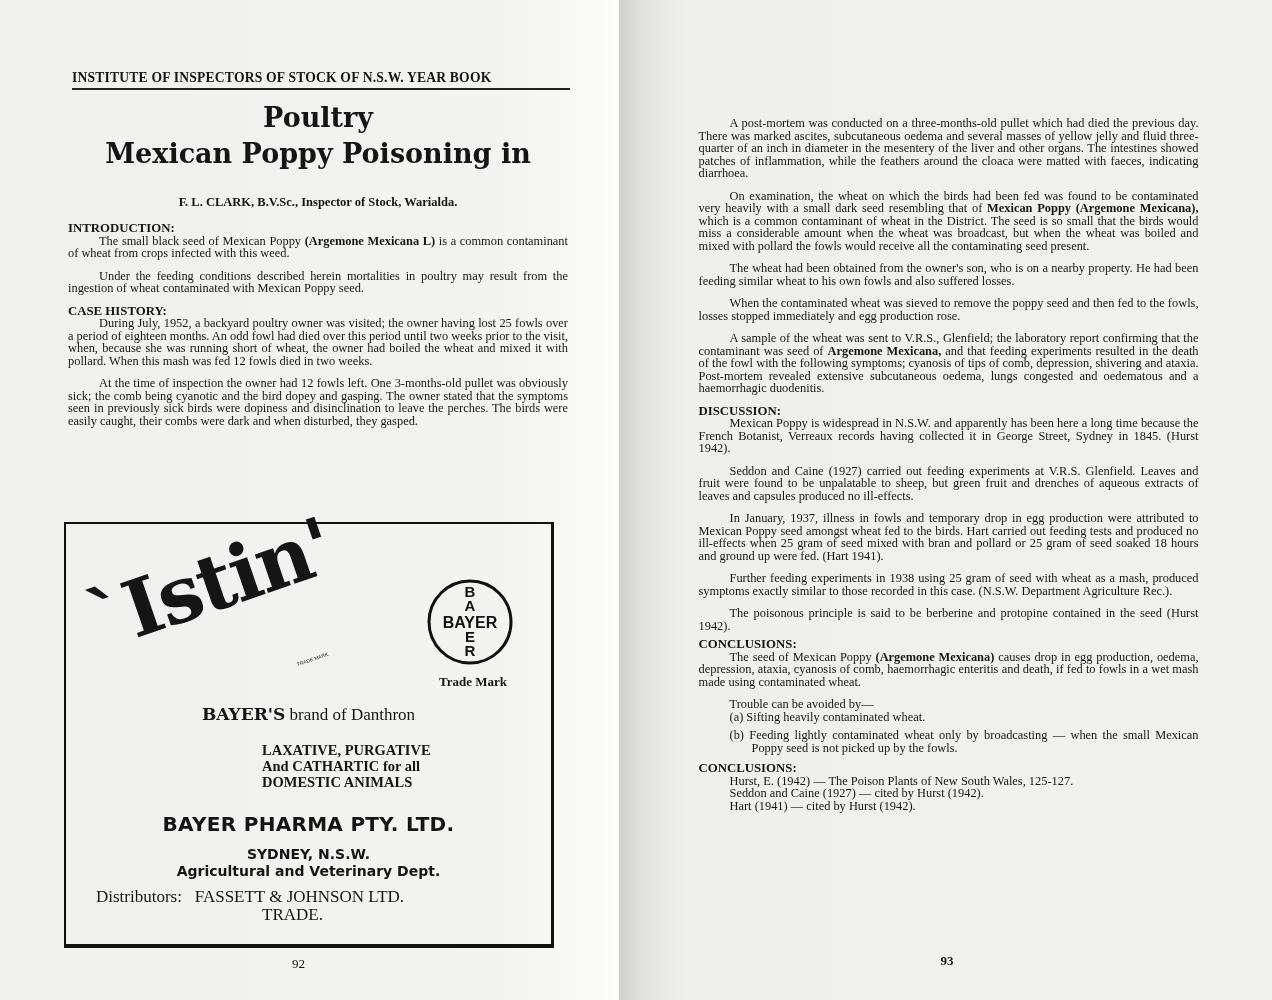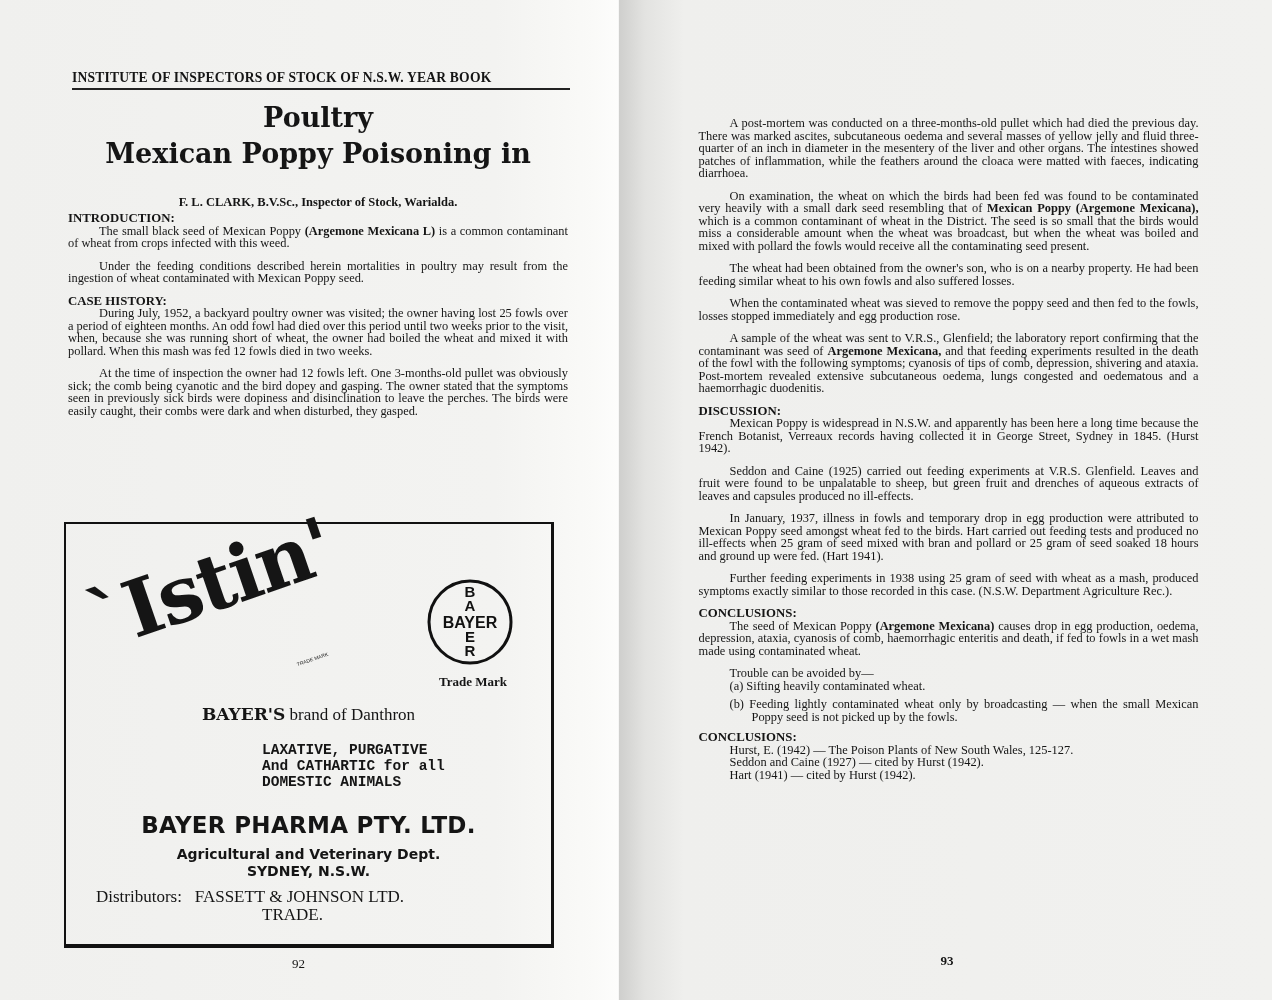--- a/index.html
+++ b/index.html
@@ -43,22 +43,22 @@
   }
   .istin {
     position:absolute; left:38px; top:60px; transform:rotate(-19deg); transform-origin:left bottom;
     font-family:"DejaVu Serif", serif; font-weight:bold; font-size:78px; letter-spacing:-2px; line-height:1;
   }
   .istin-tm { position:absolute; left:230px; top:132px; font-size:5px; transform:rotate(-19deg); font-family:"Liberation Sans",sans-serif; }
   .bayer-cross { position:absolute; left:360px; top:54px; width:88px; height:88px; }
   .trademark { position:absolute; left:362px; top:150px; width:90px; text-align:center; font-weight:bold; font-size:13px; }
   .ad-brand { position:absolute; left:0; width:100%; top:180px; text-align:center; font-size:17px; }
   .ad-brand b { font-family:"DejaVu Serif", serif; }
-  .ad-claims { position:absolute; left:196px; top:218px; font-family:Liberation Mono, monospace; font-weight:bold; font-size:14.5px; line-height:16px; }
-  .ad-company { position:absolute; left:0; width:100%; top:288px; text-align:center; font-family:"DejaVu Sans",sans-serif; font-weight:bold; font-size:23px; letter-spacing:0.3px; }
+  .ad-claims { position:absolute; left:196px; top:218px; font-family:Liberation Serif, serif; font-weight:bold; font-size:14.5px; line-height:16px; }
+  .ad-company { position:absolute; left:0; width:100%; top:288px; text-align:center; font-family:"DejaVu Sans",sans-serif; font-weight:bold; font-size:20px; letter-spacing:0.3px; }
   .ad-dept { position:absolute; left:0; width:100%; top:322px; text-align:center; font-family:"DejaVu Sans",sans-serif; font-weight:bold; font-size:14px; line-height:17px; }
   .ad-dist { position:absolute; left:30px; top:364px; font-size:17px; line-height:18px; }
   .ad-dist .sub { display:block; padding-left:166px; }
 
   .folio { position:absolute; font-size:13px; }
   .left .folio { left:292px; top:956px; }
   .right .folio { left:940px; top:953px; font-weight:bold; }
 
   .refs { padding-left:31px; }
   .refs div { line-height:12.5px; }
@@ -73,21 +73,21 @@
 
   <div class="page page-left left">
     <div class="running-head">INSTITUTE OF INSPECTORS OF STOCK OF N.S.W. YEAR BOOK</div>
 
     <div class="title">
       <div>Poultry</div>
       <div>Mexican Poppy Poisoning in</div>
     </div>
     <div class="byline">F. L. CLARK, B.V.Sc., Inspector of Stock, Warialda.</div>
 
-    <div class="col" style="top:212px;">
+    <div class="col" style="top:222px;">
       <h3 class="heading">INTRODUCTION:</h3>
       <p><span>The small black seed of Mexican Poppy </span><b class="sci">(Argemone Mexicana L)</b><span> is a common contaminant of wheat from crops infected with this weed.</span></p>
       <p>Under the feeding conditions described herein mortalities in poultry may result from the ingestion of wheat contaminated with Mexican Poppy seed.</p>
       <h3 class="heading">CASE HISTORY:</h3>
       <p>During July, 1952, a backyard poultry owner was visited; the owner having lost 25 fowls over a period of eighteen months. An odd fowl had died over this period until two weeks prior to the visit, when, because she was running short of wheat, the owner had boiled the wheat and mixed it with pollard. When this mash was fed 12 fowls died in two weeks.</p>
       <p>At the time of inspection the owner had 12 fowls left. One 3-months-old pullet was obviously sick; the comb being cyanotic and the bird dopey and gasping. The owner stated that the symptoms seen in previously sick birds were dopiness and disinclination to leave the perches. The birds were easily caught, their combs were dark and when disturbed, they gasped.</p>
     </div>
 
     <div class="ad">
       <div class="istin">`Istin'</div>
@@ -104,22 +104,22 @@
       </svg>
       <div class="trademark">Trade Mark</div>
       <div class="ad-brand"><b>BAYER'S</b><span> brand of Danthron</span></div>
       <div class="ad-claims">
         <div>LAXATIVE, PURGATIVE</div>
         <div>And CATHARTIC for all</div>
         <div>DOMESTIC ANIMALS</div>
       </div>
       <div class="ad-company">BAYER PHARMA PTY. LTD.</div>
       <div class="ad-dept">
+        <div>SYDNEY, N.S.W.</div>
         <div>Agricultural and Veterinary Dept.</div>
-        <div>SYDNEY, N.S.W.</div>
       </div>
       <div class="ad-dist">
         <span>Distributors:</span>&nbsp;&nbsp;&nbsp;<span>FASSETT &amp; JOHNSON LTD.</span>
         <span class="sub">TRADE.</span>
       </div>
     </div>
 
     <div class="folio">92</div>
   </div>
 
@@ -129,23 +129,24 @@
 
     <div class="col" style="top:117px; left:80px;">
       <p>A post-mortem was conducted on a three-months-old pullet which had died the previous day. There was marked ascites, subcutaneous oedema and several masses of yellow jelly and fluid three-quarter of an inch in diameter in the mesentery of the liver and other organs. The intestines showed patches of inflammation, while the feathers around the cloaca were matted with faeces, indicating diarrhoea.</p>
       <p><span>On examination, the wheat on which the birds had been fed was found to be contaminated very heavily with a small dark seed resembling that of </span><b class="sci">Mexican Poppy (Argemone Mexicana),</b><span> which is a common contaminant of wheat in the District. The seed is so small that the birds would miss a considerable amount when the wheat was broadcast, but when the wheat was boiled and mixed with pollard the fowls would receive all the contaminating seed present.</span></p>
       <p>The wheat had been obtained from the owner's son, who is on a nearby property. He had been feeding similar wheat to his own fowls and also suffered losses.</p>
       <p>When the contaminated wheat was sieved to remove the poppy seed and then fed to the fowls, losses stopped immediately and egg production rose.</p>
       <p><span>A sample of the wheat was sent to V.R.S., Glenfield; the laboratory report confirming that the contaminant was seed of </span><b class="sci">Argemone Mexicana,</b><span> and that feeding experiments resulted in the death of the fowl with the following symptoms; cyanosis of tips of comb, depression, shivering and ataxia. Post-mortem revealed extensive subcutaneous oedema, lungs congested and oedematous and a haemorrhagic duodenitis.</span></p>
 
       <h3 class="heading">DISCUSSION:</h3>
       <p>Mexican Poppy is widespread in N.S.W. and apparently has been here a long time because the French Botanist, Verreaux records having collected it in George Street, Sydney in 1845. (Hurst 1942).</p>
-      <p>Seddon and Caine (1925) carried out feeding experiments at V.R.S. Glenfield. Leaves and fruit were found to be unpalatable to sheep, but green fruit and drenches of aqueous extracts of leaves and capsules produced no ill-effects.</p>
+      <p>Seddon and Caine (1927) carried out feeding experiments at V.R.S. Glenfield. Leaves and fruit were found to be unpalatable to sheep, but green fruit and drenches of aqueous extracts of leaves and capsules produced no ill-effects.</p>
       <p>In January, 1937, illness in fowls and temporary drop in egg production were attributed to Mexican Poppy seed amongst wheat fed to the birds. Hart carried out feeding tests and produced no ill-effects when 25 gram of seed mixed with bran and pollard or 25 gram of seed soaked 18 hours and ground up were fed. (Hart 1941).</p>
       <p>Further feeding experiments in 1938 using 25 gram of seed with wheat as a mash, produced symptoms exactly similar to those recorded in this case. (N.S.W. Department Agriculture Rec.).</p>
+      <p class="tight">The poisonous principle is said to be berberine and protopine contained in the seed (Hurst 1942).</p>
 
       <h3 class="heading">CONCLUSIONS:</h3>
       <p><span>The seed of Mexican Poppy </span><b class="sci">(Argemone Mexicana)</b><span> causes drop in egg production, oedema, depression, ataxia, cyanosis of comb, haemorrhagic enteritis and death, if fed to fowls in a wet mash made using contaminated wheat.</span></p>
       <div class="list">
         <div>Trouble can be avoided by—</div>
         <div class="item">(a) Sifting heavily contaminated wheat.</div>
         <div class="item hang">(b) Feeding lightly contaminated wheat only by broadcasting — when the small Mexican Poppy seed is not picked up by the fowls.</div>
       </div>
 
       <h3 class="heading" style="margin-top:8px;">CONCLUSIONS:</h3>

